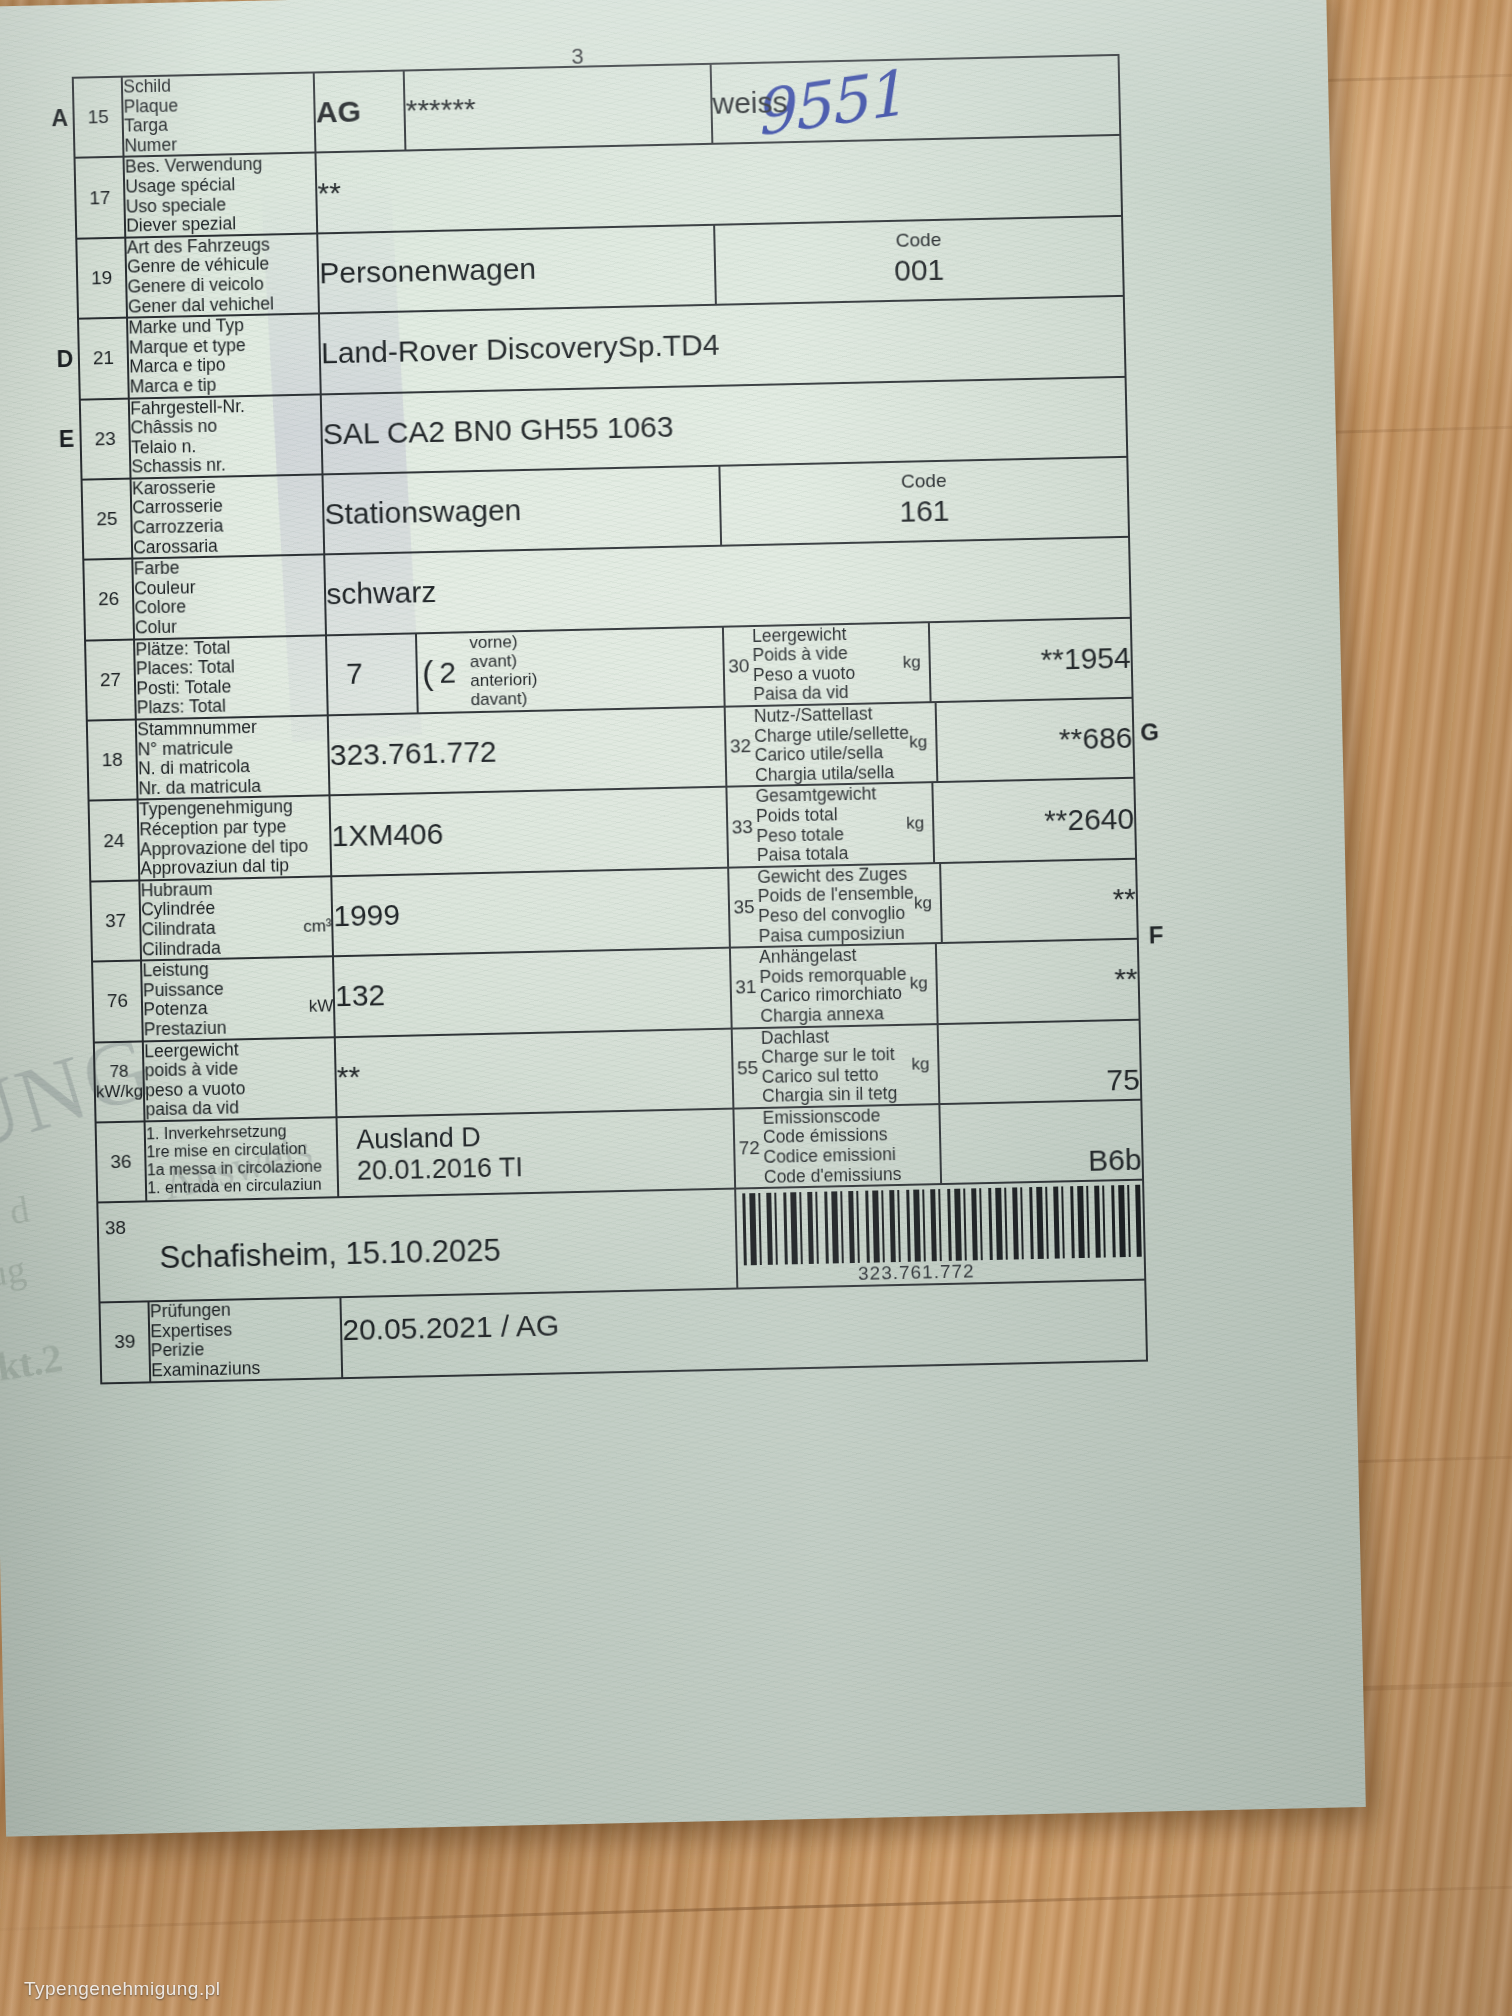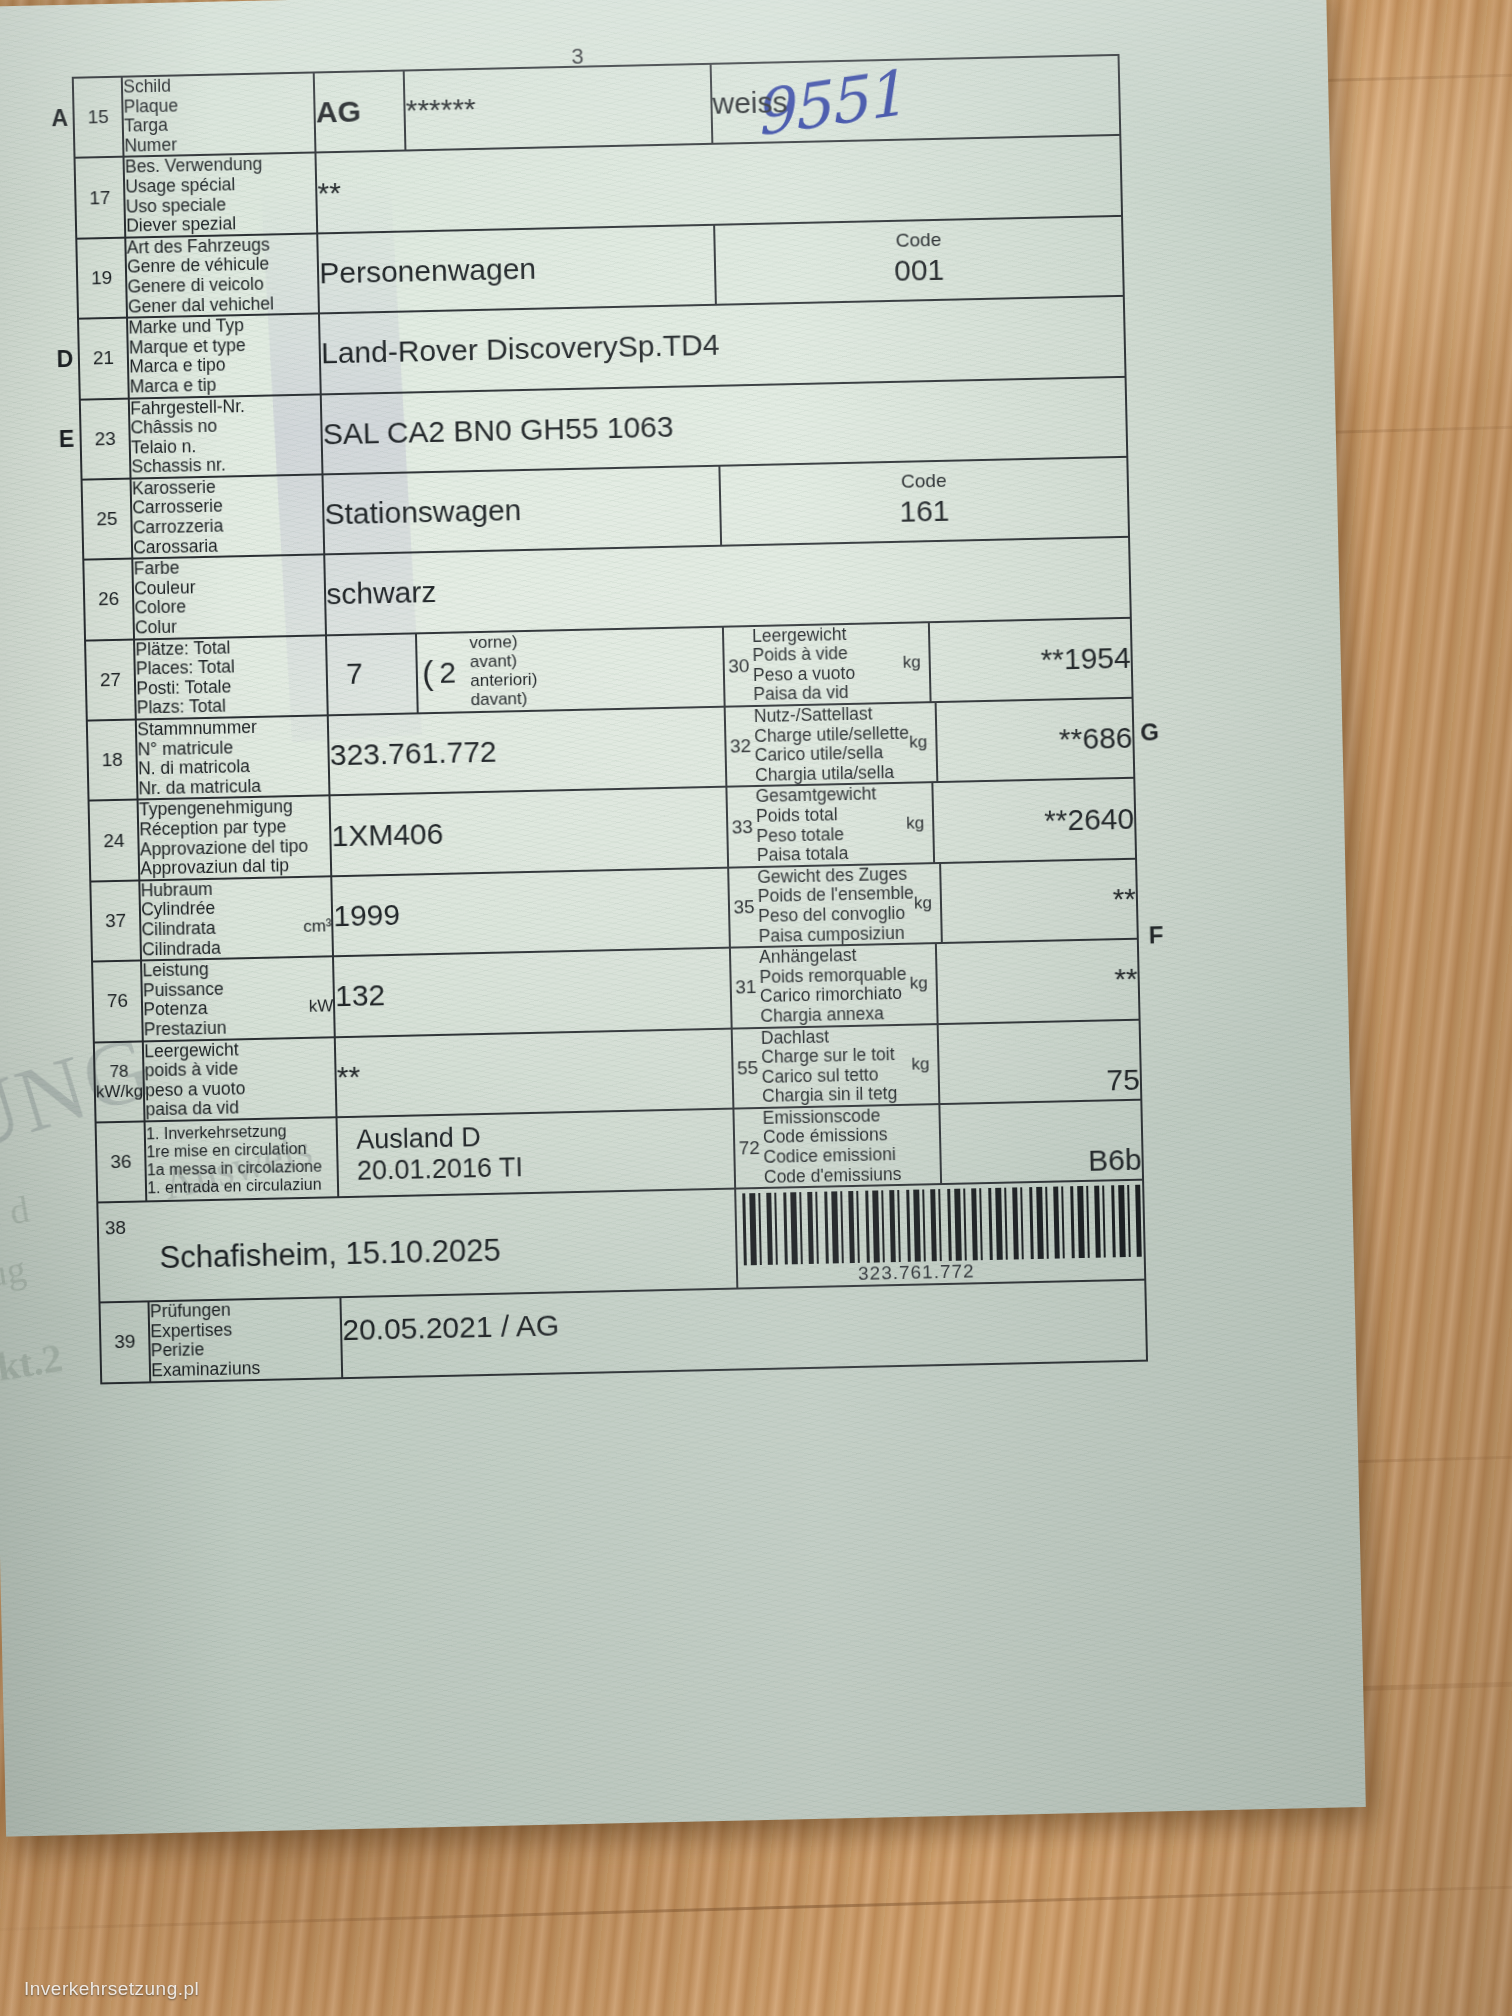--- a/index.html
+++ b/index.html
@@ -624,15 +624,15 @@
             <div>Examinaziuns</div>
           </td>
           <td class="value" colspan="3" style="padding-bottom:14px;">20.05.2021 / AG</td>
         </tr>
 
       </tbody>
         </table>
     </div>
   </div>
 
-  <div id="site-watermark">Inverkehrsetzung.pl</div>
+  <div id="site-watermark">Typengenehmigung.pl</div>
 
 </div>
 
 </body></html>

